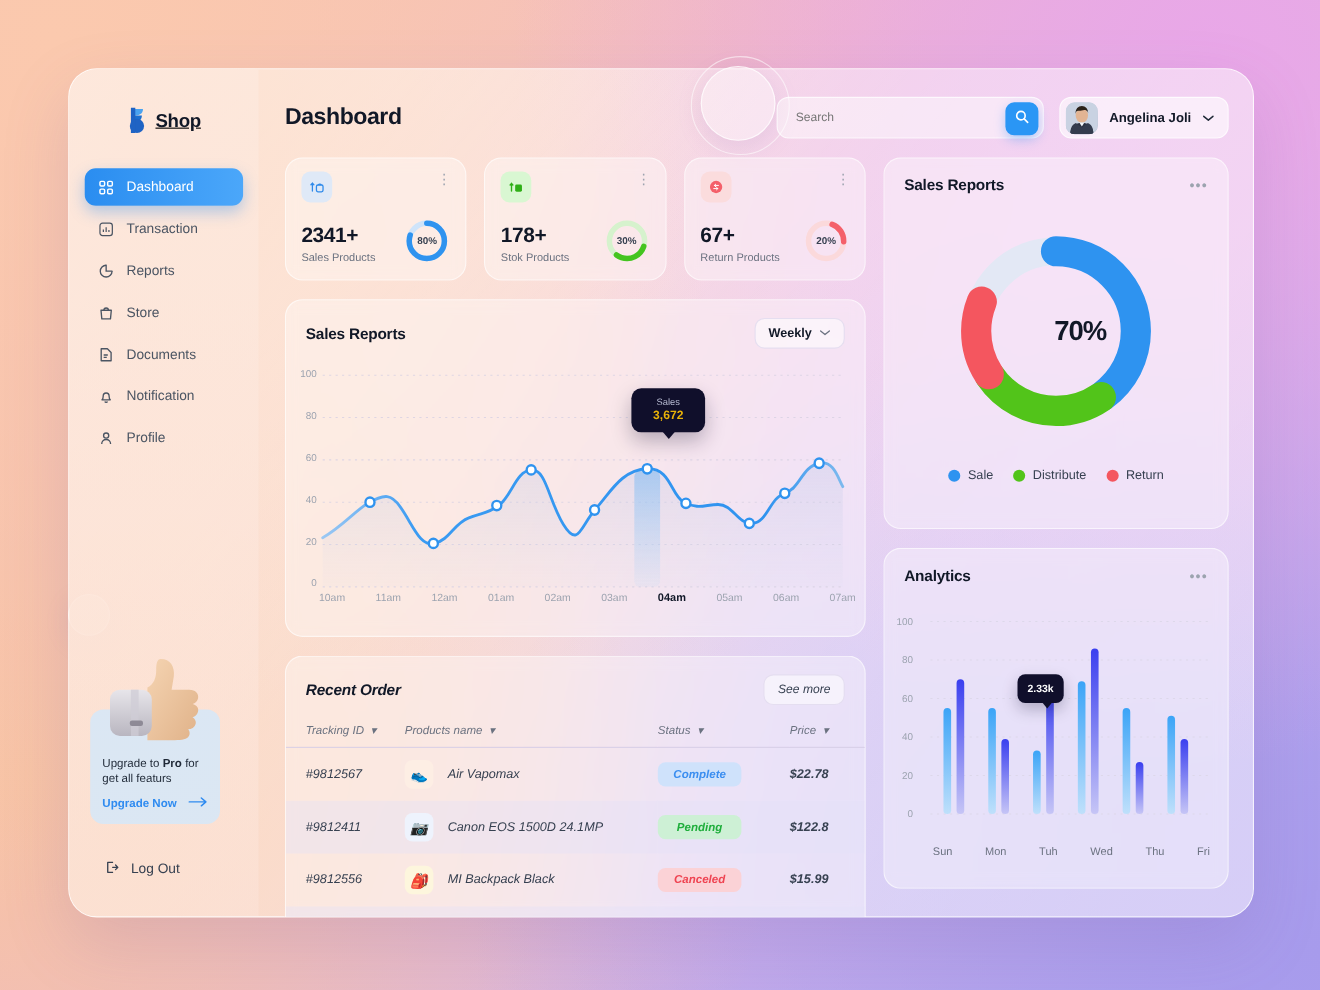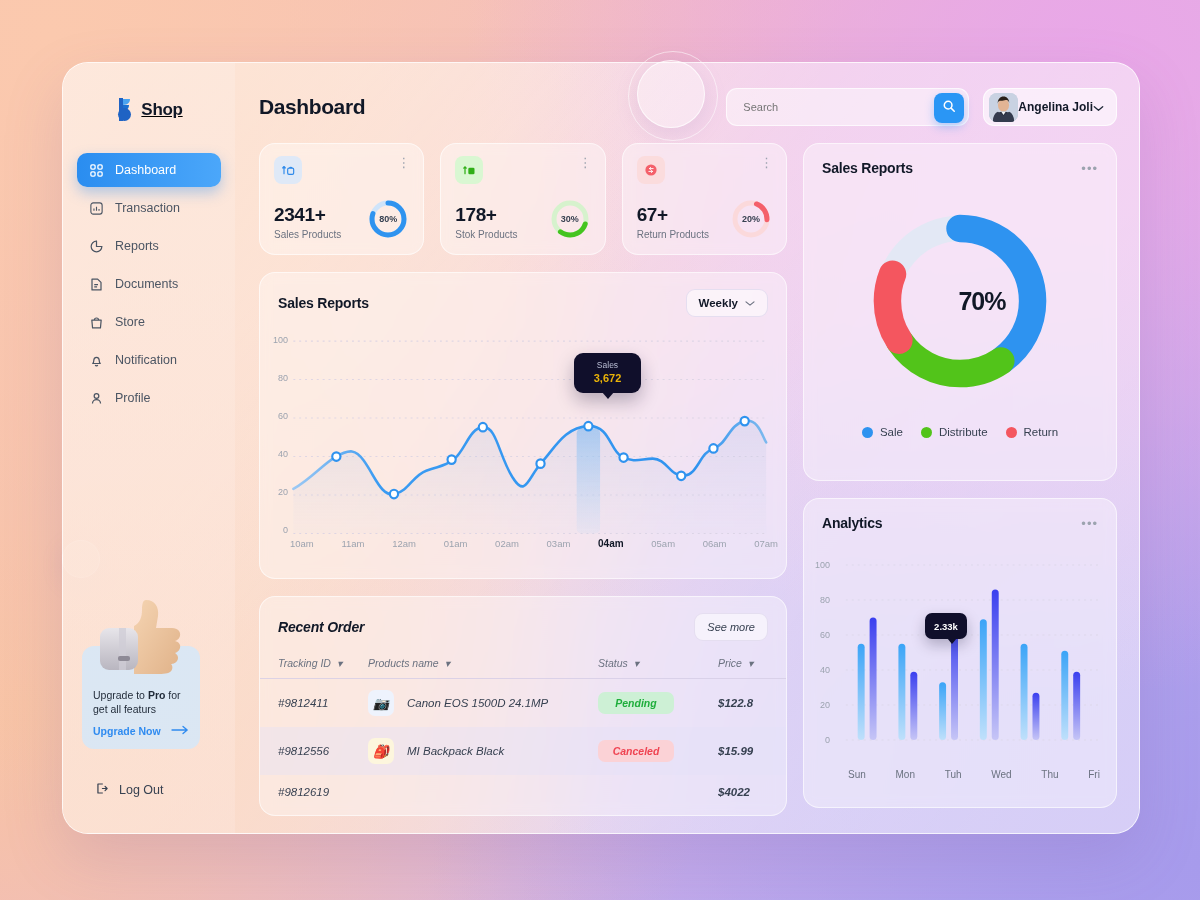--- a/index.html
+++ b/index.html
@@ -70,21 +70,21 @@
   .topbar{ display:flex; align-items:center; justify-content:space-between; height:40px; margin-bottom:16px;}
   .page-title{ font-size:21px; font-weight:700; color:#111827; letter-spacing:-.4px; }
   .topright{ display:flex; align-items:center; gap:14px; }
   .search{ position:relative; width:243px; height:38px; border-radius:11px;
            background:rgba(255,255,255,.46); border:1px solid rgba(255,255,255,.7); display:flex; align-items:center;}
   .search input{ border:0; background:transparent; outline:none; font-size:11px; color:#6b7280;
                  padding:0 44px 0 16px; width:100%; font-family:inherit; }
   .search-btn{ position:absolute; right:4px; top:4px; width:30px; height:30px; border-radius:8px;
                background:#2a96f5; display:flex; align-items:center; justify-content:center; cursor:pointer;
                box-shadow:0 4px 10px rgba(42,150,245,.35);}
-  .user{ display:flex; align-items:center; height:38px; padding:0 12px 0 5px; border-radius:11px;
+  .user{ display:flex; align-items:center; gap:10px; height:38px; padding:0 12px 0 5px; border-radius:11px;
          background:rgba(255,255,255,.58); border:1px solid rgba(255,255,255,.75); cursor:pointer; }
   .avatar{ width:29px; height:29px; border-radius:8px; overflow:hidden; flex:0 0 29px;
            background:linear-gradient(170deg,#cfd6e6,#aab4c8); position:relative; }
   .uname{ font-size:12px; font-weight:700; color:#111827; }
 
   .cols{ display:flex; gap:16px; }
   .colL{ flex:1; min-width:0; }
   .colR{ width:314px; flex:0 0 314px; }
 
   .card{ border-radius:16px; background:rgba(255,255,255,.36); border:1px solid rgba(255,255,255,.6);
@@ -187,34 +187,34 @@
             <svg viewBox="0 0 16 16" fill="none" stroke="currentColor" stroke-width="1.3">
               <path d="M13.7 8A5.7 5.7 0 1 1 8 2.3"></path>
               <path d="M8 2.3v5.7h5.7" stroke-linecap="round"></path>
             </svg>
           </span>
         <span>Reports</span>
       </div>
       <div class="nav-item">
         <span class="ic">
             <svg viewBox="0 0 16 16" fill="none" stroke="currentColor" stroke-width="1.3">
-              <path d="M3.2 2.2h6l3.6 3.6v8H3.2z" stroke-linejoin="round"></path>
-              <path d="M5.6 8.2h4M5.6 10.6h3"></path>
+              <path d="M3 5.4h10l-.8 8.4H3.8z" stroke-linejoin="round"></path>
+              <path d="M5.8 5.4a2.2 2.2 0 0 1 4.4 0"></path>
             </svg>
           </span>
-        <span>Documents</span>
+        <span>Store</span>
       </div>
       <div class="nav-item">
         <span class="ic">
             <svg viewBox="0 0 16 16" fill="none" stroke="currentColor" stroke-width="1.3">
-              <path d="M3 5.4h10l-.8 8.4H3.8z" stroke-linejoin="round"></path>
-              <path d="M5.8 5.4a2.2 2.2 0 0 1 4.4 0"></path>
+              <path d="M3.2 2.2h6l3.6 3.6v8H3.2z" stroke-linejoin="round"></path>
+              <path d="M5.6 8.2h4M5.6 10.6h3"></path>
             </svg>
           </span>
-        <span>Store</span>
+        <span>Documents</span>
       </div>
       <div class="nav-item">
         <span class="ic">
             <svg viewBox="0 0 16 16" fill="none" stroke="currentColor" stroke-width="1.3">
               <path d="M4 11.2h8c-1-.8-1.1-1.6-1.1-3.2 0-2-1.2-3.4-2.9-3.4S5.1 6 5.1 8c0 1.6-.1 2.4-1.1 3.2z" stroke-linejoin="round"></path>
               <path d="M6.7 12.8a1.4 1.4 0 0 0 2.6 0"></path>
             </svg>
           </span>
         <span>Notification</span>
       </div>
@@ -485,20 +485,31 @@
                       <span>Status</span>
                       <span>▾</span>
                     </span></th>
                 <th><span class="cap">
                       <span>Price</span>
                       <span>▾</span>
                     </span></th>
               </tr>
             </thead>
             <tbody>
+              <tr>
+                <td class="tid">#9812567</td>
+                <td>
+                    <div class="pname">
+                      <span class="pthumb" style="background:#fdeee4">👟</span>
+                      <span>Air Vapomax</span>
+                    </div>
+                  </td>
+                <td><span class="badge" style="background:#cfe2fb;color:#3b8ef0">Complete</span></td>
+                <td class="price">$22.78</td>
+              </tr>
               <tr>
                 <td class="tid">#9812411</td>
                 <td>
                     <div class="pname">
                       <span class="pthumb" style="background:#eef3fd">📷</span>
                       <span>Canon EOS 1500D 24.1MP</span>
                     </div>
                   </td>
                 <td><span class="badge" style="background:#cdf0d5;color:#1fae3c">Pending</span></td>
                 <td class="price">$122.8</td>

